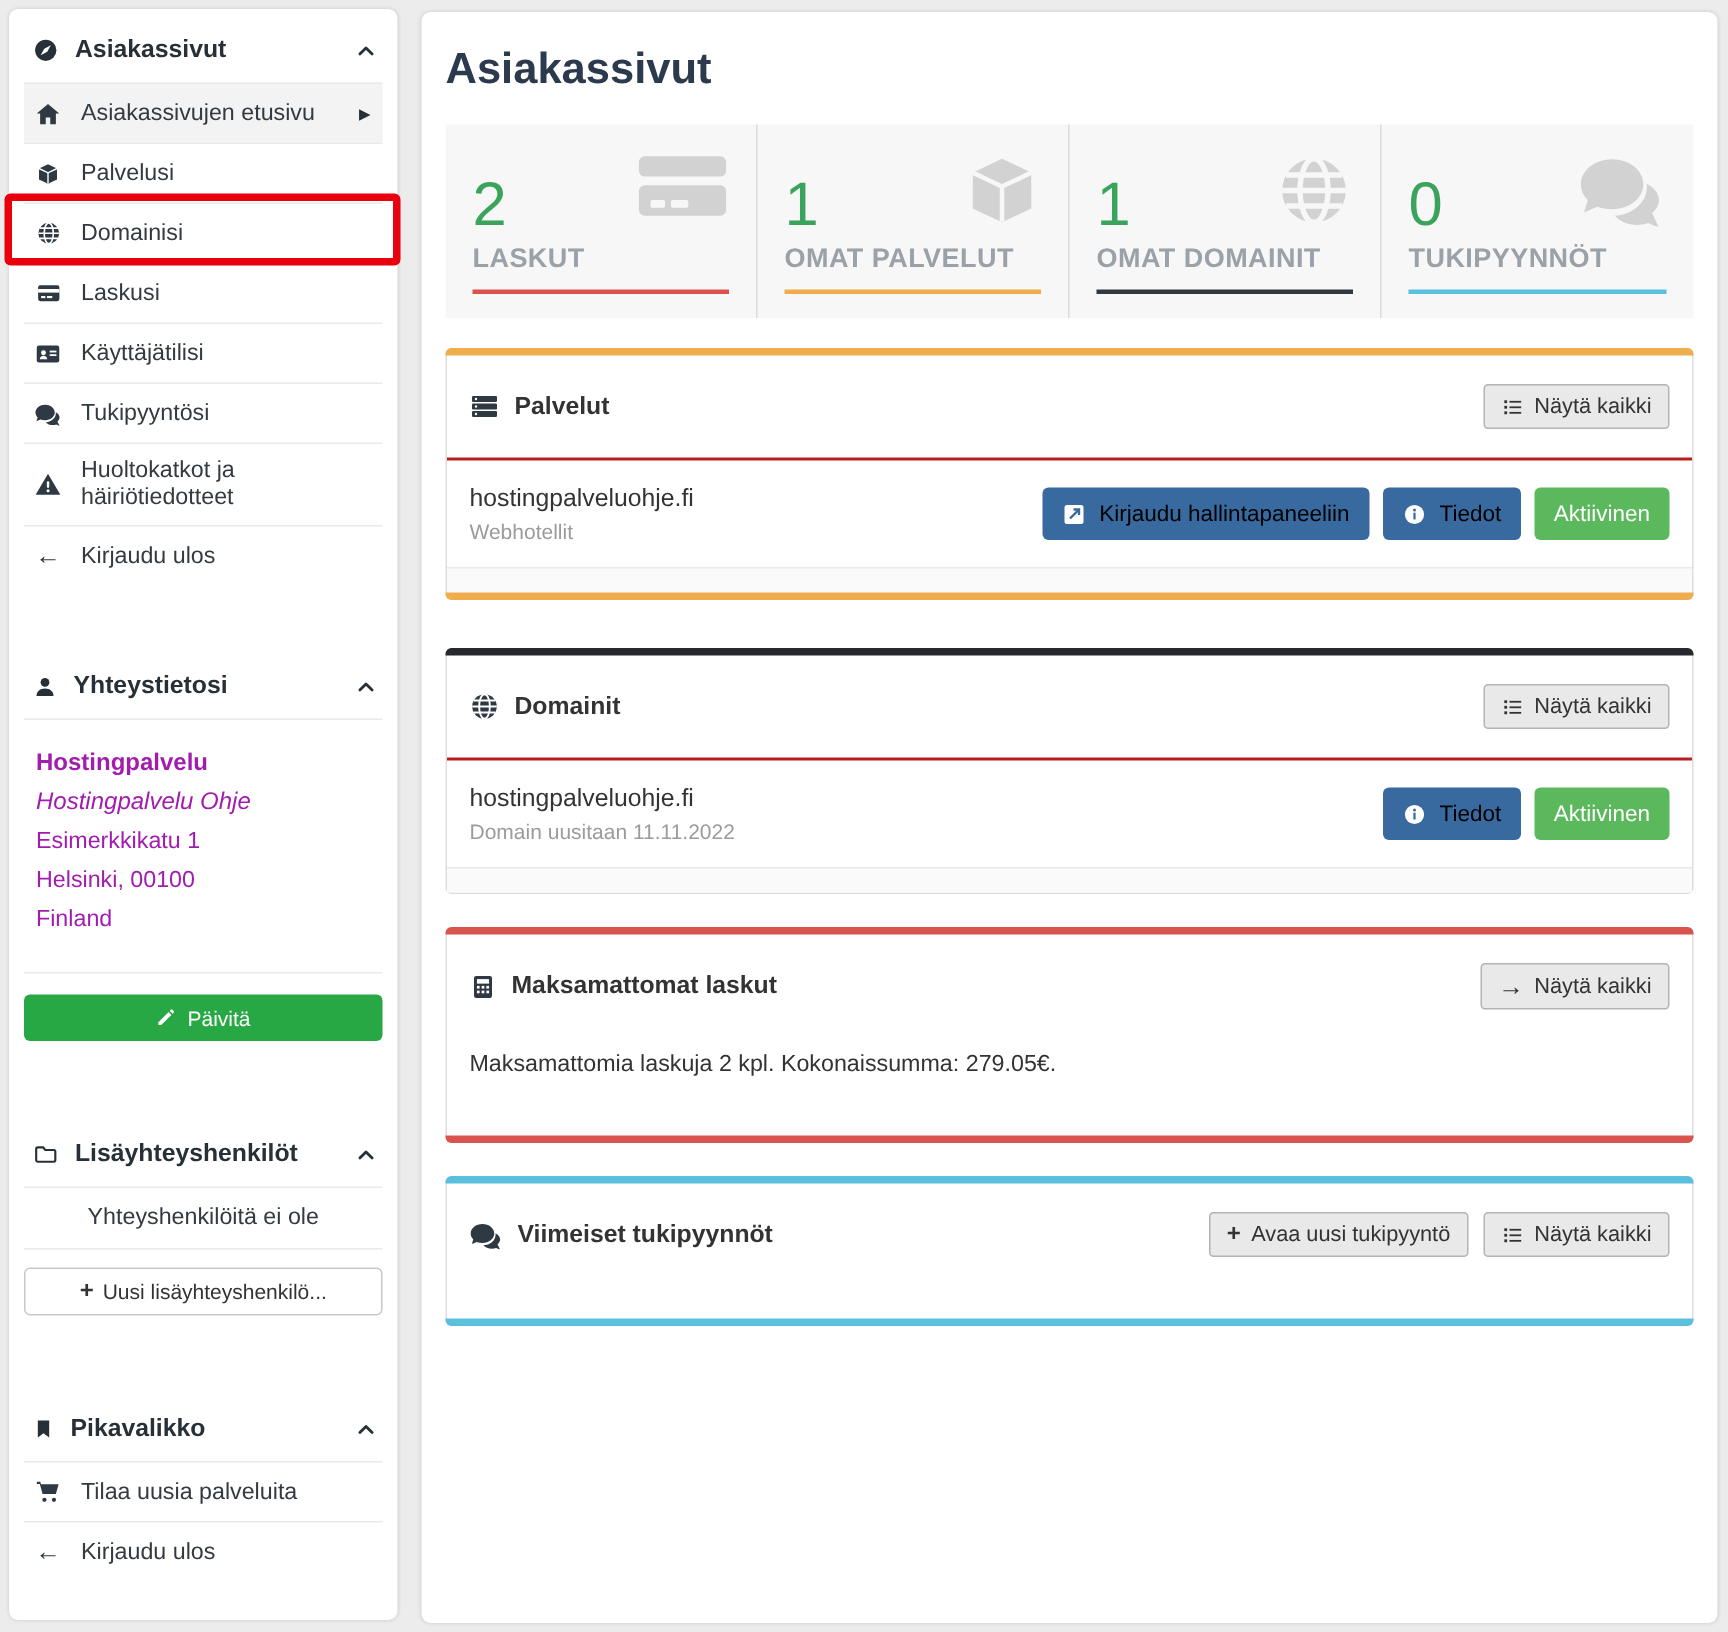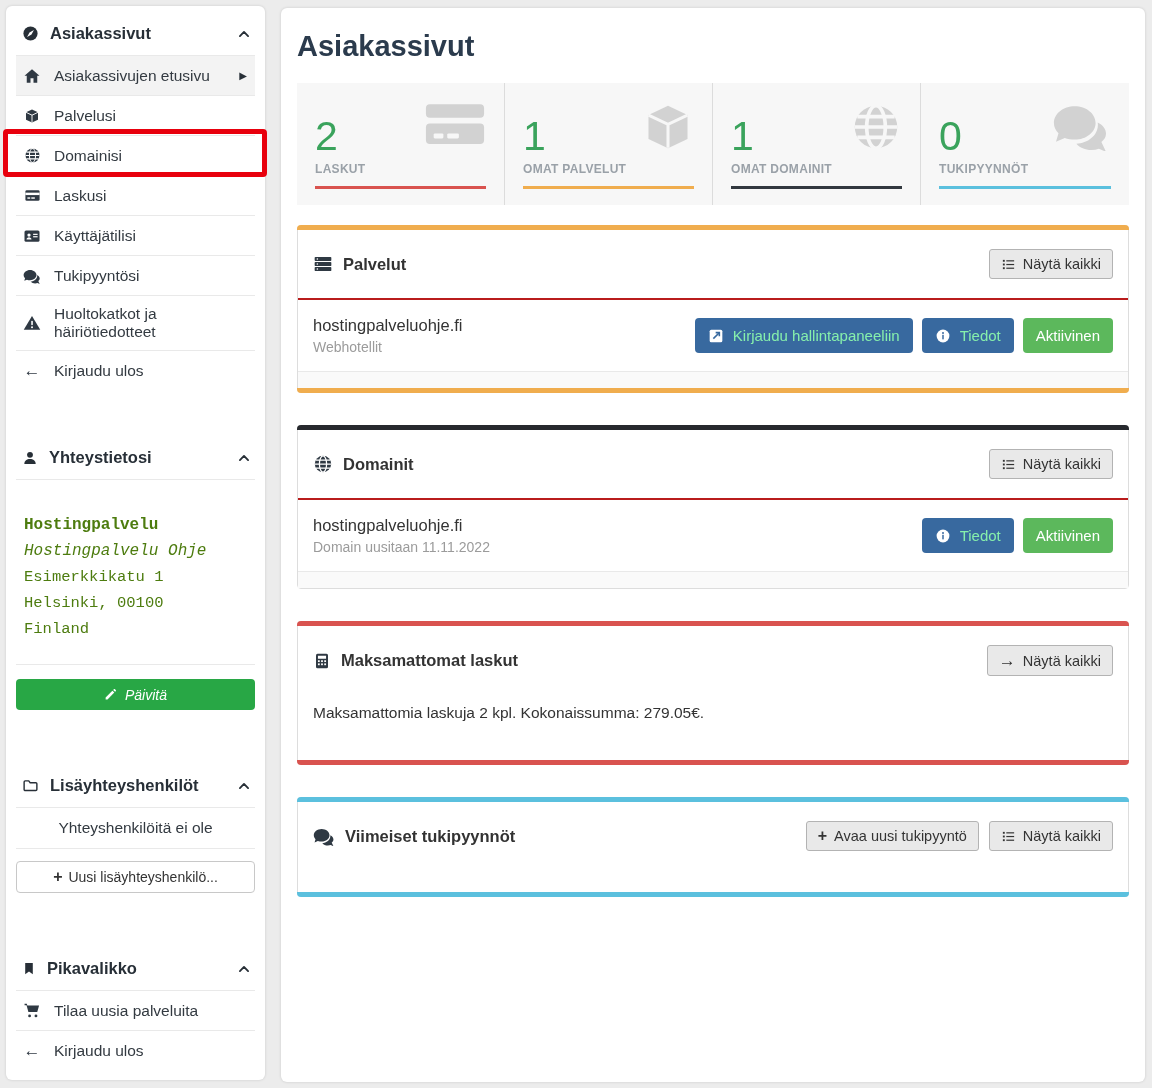--- a/index.html
+++ b/index.html
@@ -34,66 +34,65 @@
   .nav-item .ic{width:20px;flex:0 0 auto;display:flex;justify-content:center;color:#2f3943;}
   .nav-item.active{background:#f3f3f3;}
   .caret{margin-left:auto;font-size:10px;color:#272f37;padding-right:2px;}
   .annotation{
     position:absolute;left:-13px;right:-12px;top:-7px;bottom:-2px;
     border:5px solid #e8000d;border-radius:4px;pointer-events:none;z-index:6;
   }
   .gap42{margin-top:42px;}
   .gap50{margin-top:50px;}
   .contact-block{
-    border-top:1px solid #e9e9e9;padding:32px 8px 22px;font-size:15.5px;line-height:26px;color:#4d7c0f;font-family:Liberation Mono, monospace;
+    border-top:1px solid #e9e9e9;padding:16px 8px 22px;font-size:15.5px;line-height:26px;color:#a21caf;
   }
   .contact-company{font-weight:bold;font-size:16px;}
   .contact-name{font-style:italic;font-size:16px;}
   .contact-footer{border-top:1px solid #e9e9e9;padding-top:14px;}
   .btn-update{
     width:100%;height:31px;background:#28a745;color:#fff;border:none;border-radius:4px;
     display:flex;align-items:center;justify-content:center;gap:8px;font-size:14px;cursor:pointer;
     font-family:inherit;
-    font-style:italic;
   }
   .empty-line{border-top:1px solid #e9e9e9;padding:11px 0;text-align:center;font-size:15.5px;color:#333a41;}
   .extra-footer{border-top:1px solid #e9e9e9;padding-top:12px;}
   .btn-outline{
     width:100%;height:32px;background:#fff;border:1px solid #c8c8c8;border-radius:4px;
     display:flex;align-items:center;justify-content:center;gap:6px;font-size:14px;color:#333;
     cursor:pointer;font-family:inherit;
   }
   .plus-glyph{font-weight:bold;font-size:16px;line-height:1;}
   .arrow-glyph{font-size:17px;line-height:1;}
   
   .page-title{font-size:29px;font-weight:bold;color:#2b3b4d;margin:6px 0 20px 0;}
   .stats{display:grid;grid-template-columns:1fr 1fr 1fr 1fr;background:#f7f7f7;margin-bottom:20px;}
   .stat{position:relative;padding:16px 18px 16px;border-right:1px solid #dcdcdc;}
   .stat:last-child{border-right:none;}
   .stat-value{font-size:41px;color:#3aa35c;line-height:1.05;margin-top:16px;}
-  .stat-label{font-size:12px;font-weight:bold;color:#9aa1a8;letter-spacing:.3px;margin-top:4px;}
+  .stat-label{font-size:18px;font-weight:bold;color:#9aa1a8;letter-spacing:.3px;margin-top:4px;}
   .stat-bar{height:3px;margin-top:10px;}
   .stat-icon{position:absolute;top:18px;right:18px;color:#d2d2d2;}
-  .panel{border:1px solid #ddd;border-radius:4px;margin-bottom:32px;background:#fff;}
+  .panel{border:1px solid #ddd;border-radius:4px;margin-bottom:22px;background:#fff;}
   .strip-top{height:5px;margin:-1px -1px 0;border-radius:4px 4px 0 0;}
   .strip-bottom{height:5px;margin:0 -1px -1px;border-radius:0 0 4px 4px;}
   .panel-heading{display:flex;align-items:center;justify-content:space-between;padding:19px 15px;}
   .panel-title{display:flex;align-items:center;gap:10px;font-weight:bold;font-size:16.5px;color:#333;}
   .panel-title .pt-icon{color:#2f3943;}
   .heading-actions{display:flex;gap:10px;}
   .btn-default{
     display:inline-flex;align-items:center;gap:7px;background:#e9e9e9;border:1px solid #b3b3b3;
     border-radius:3px;padding:6px 11px;font-size:14.5px;color:#333;cursor:pointer;font-family:inherit;
   }
   .panel-row{border-top:2px solid #b91c1c;padding:16px 15px;display:flex;align-items:center;justify-content:space-between;}
   .row-name{font-size:16.5px;color:#333;margin-bottom:4px;}
   .row-sub{font-size:14px;color:#9b9b9b;}
   .row-actions{display:flex;gap:9px;align-items:center;}
   .btn-blue{
-    display:inline-flex;align-items:center;gap:9px;background:#38699f;color:#86efac;border:none;
+    display:inline-flex;align-items:center;gap:9px;background:#38699f;color:#000000;border:none;
     border-radius:4px;padding:9px 13px;font-size:15px;cursor:pointer;font-family:inherit;
   }
   .badge-green{
     display:inline-flex;align-items:center;background:#5cb85c;color:#fff;border:none;
     border-radius:4px;padding:9px 13px;font-size:15px;cursor:pointer;font-family:inherit;
   }
   .panel-footer{border-top:1px solid #e9e9e9;background:#fafafa;height:16px;}
   .invoice-body{padding:20px 15px 38px;font-size:15.5px;color:#333;}
   .tickets-body{height:22px;}
 </style>

